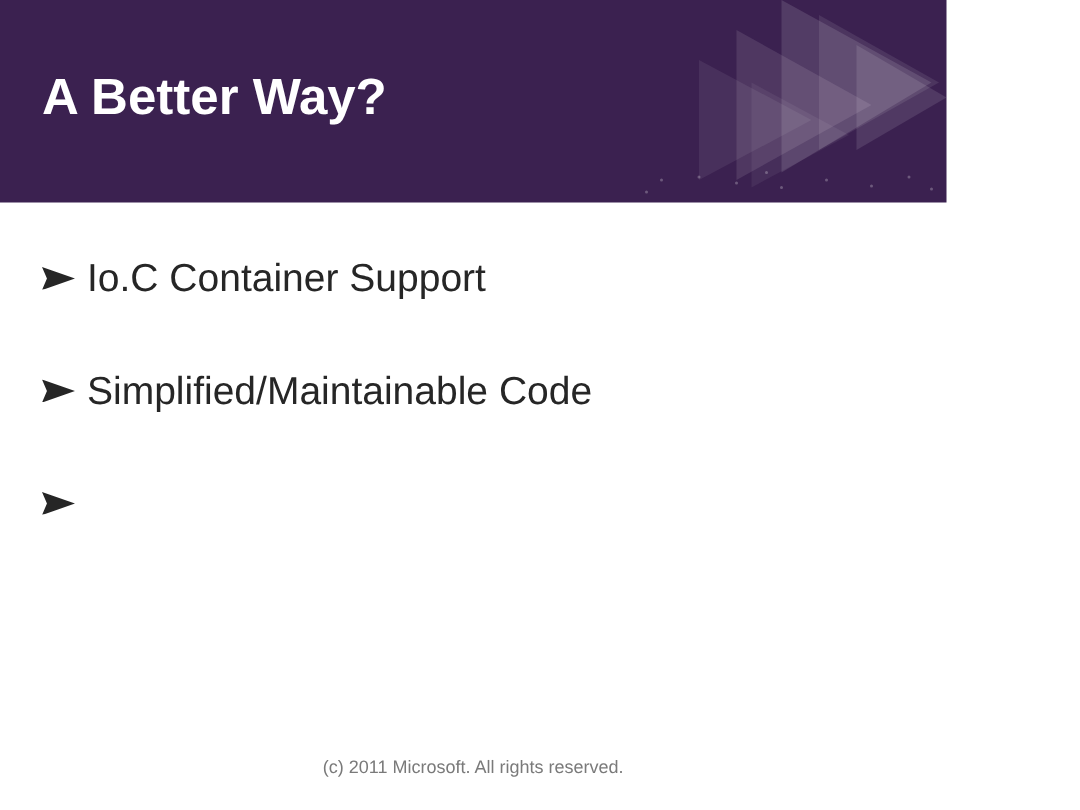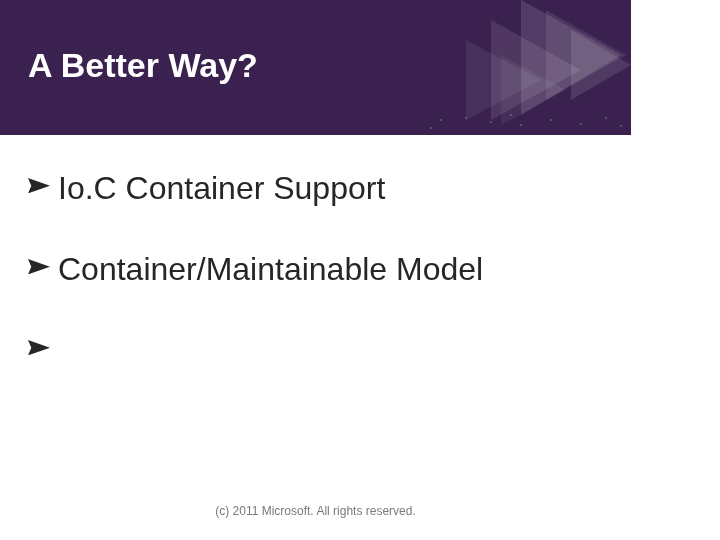--- a/index.html
+++ b/index.html
@@ -49,21 +49,21 @@
   .content {
     position: absolute;
     left: 28px;
     top: 170px;
     right: 30px;
   }
   .bullet {
     display: flex;
     align-items: flex-start;
     margin-bottom: 44px;
-    font-size: 32px;
+    font-size: 26px;
     font-weight: 400;
     color: #262626;
   }
   .arrow {
     flex: 0 0 auto;
     width: 22px;
     height: 22px;
     margin-top: 8px;
     margin-right: 8px;
   }
@@ -121,21 +121,21 @@
       </span>
       <span>Io.C Container  Support</span>
     </div>
 
     <div class="bullet">
       <span class="arrow">
         <svg viewBox="0 0 20 14">
             <polygon points="0,0 20,7 0,14 3,7" fill="#262626"></polygon>
           </svg>
       </span>
-      <span>Container/Maintainable Model</span>
+      <span>Simplified/Maintainable Code</span>
     </div>
 
     <div class="bullet">
       <span class="arrow">
         <svg viewBox="0 0 20 14">
             <polygon points="0,0 20,7 0,14 3,7" fill="#262626"></polygon>
           </svg>
       </span>
     </div>
 

